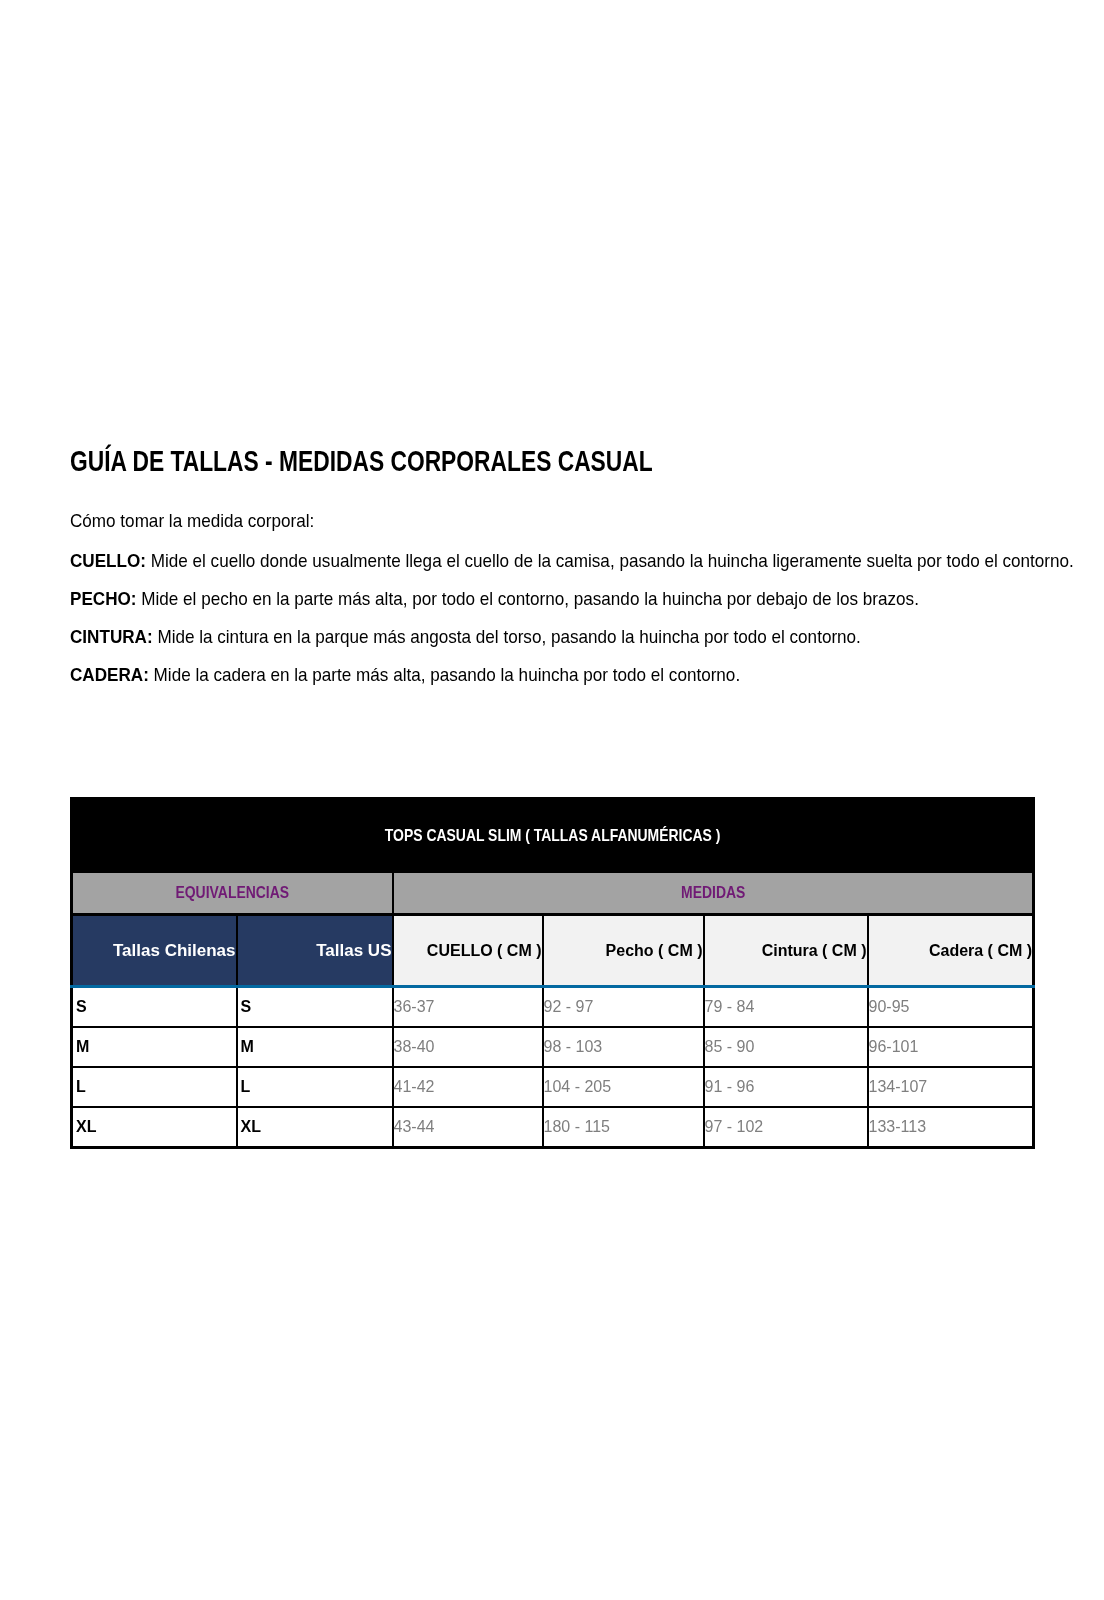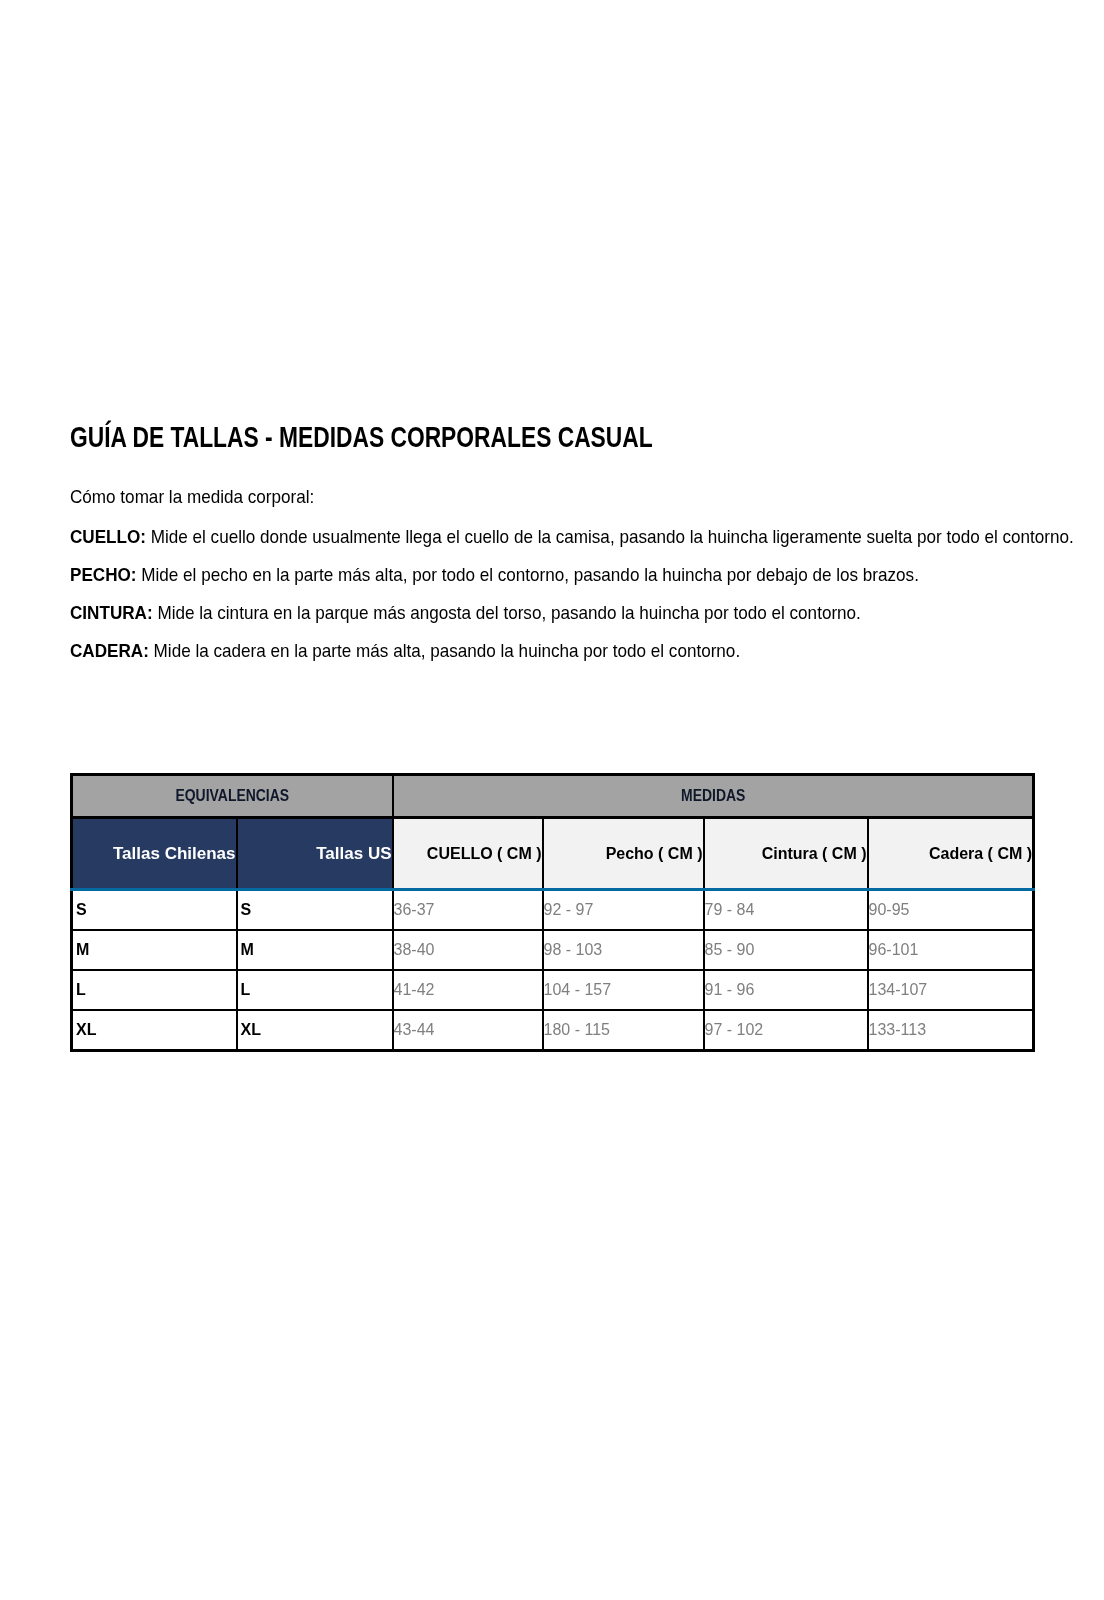--- a/index.html
+++ b/index.html
@@ -8,21 +8,21 @@
     width: 1104px;
     height: 1600px;
     background: #ffffff;
     font-family: "Liberation Sans", sans-serif;
     color: #000000;
     overflow: hidden;
   }
   .content {
     position: absolute;
     left: 70px;
-    top: 421px;
+    top: 445px;
     width: 962px;
   }
   
   .doc-title {
     margin: 0 0 30px 0;
     font-size: 30px;
     font-weight: bold;
     line-height: 32px;
     white-space: nowrap;
   }
@@ -62,21 +62,21 @@
     height: 71px;
     background: #000000;
     color: #ffffff;
     font-size: 17px;
     font-weight: bold;
     text-align: center;
   }
   tr.group-row th {
     height: 40px;
     background: #A3A3A3;
-    color: #0f172a;
+    color: #701a75;
     font-size: 17px;
     font-weight: bold;
     text-align: center;
     border-bottom: 3px solid #000000;
   }
   .cond { display: inline-block; transform: scaleX(0.82); white-space: nowrap; }
   tr.header-row th {
     height: 69px;
     font-size: 16px;
     font-weight: bold;
@@ -120,20 +120,23 @@
     <table class="size-table">
       <colgroup>
         <col class="c1">
           <col class="c2">
           <col class="c3">
           <col class="c4">
           <col class="c5">
           <col class="c6">
       </colgroup>
       <thead>
+        <tr class="title-row">
+          <th colspan="6"><span class="cond">TOPS CASUAL SLIM ( TALLAS ALFANUMÉRICAS )</span></th>
+        </tr>
         <tr class="group-row">
           <th colspan="2"><span class="cond">EQUIVALENCIAS</span></th>
           <th colspan="4"><span class="cond">MEDIDAS</span></th>
         </tr>
         <tr class="header-row">
           <th class="navy">Tallas Chilenas</th>
           <th class="navy">Tallas US</th>
           <th class="light">CUELLO ( CM )</th>
           <th class="light">Pecho ( CM )</th>
           <th class="light">Cintura ( CM )</th>
@@ -154,21 +157,21 @@
           <td class="size-cell">M</td>
           <td class="measure-cell">38-40</td>
           <td class="measure-cell">98 - 103</td>
           <td class="measure-cell">85 - 90</td>
           <td class="measure-cell">96-101</td>
         </tr>
         <tr class="data-row">
           <td class="size-cell">L</td>
           <td class="size-cell">L</td>
           <td class="measure-cell">41-42</td>
-          <td class="measure-cell">104 - 157</td>
+          <td class="measure-cell">104 - 205</td>
           <td class="measure-cell">91 - 96</td>
           <td class="measure-cell">134-107</td>
         </tr>
         <tr class="data-row">
           <td class="size-cell">XL</td>
           <td class="size-cell">XL</td>
           <td class="measure-cell">43-44</td>
           <td class="measure-cell">180 - 115</td>
           <td class="measure-cell">97 - 102</td>
           <td class="measure-cell">133-113</td>

